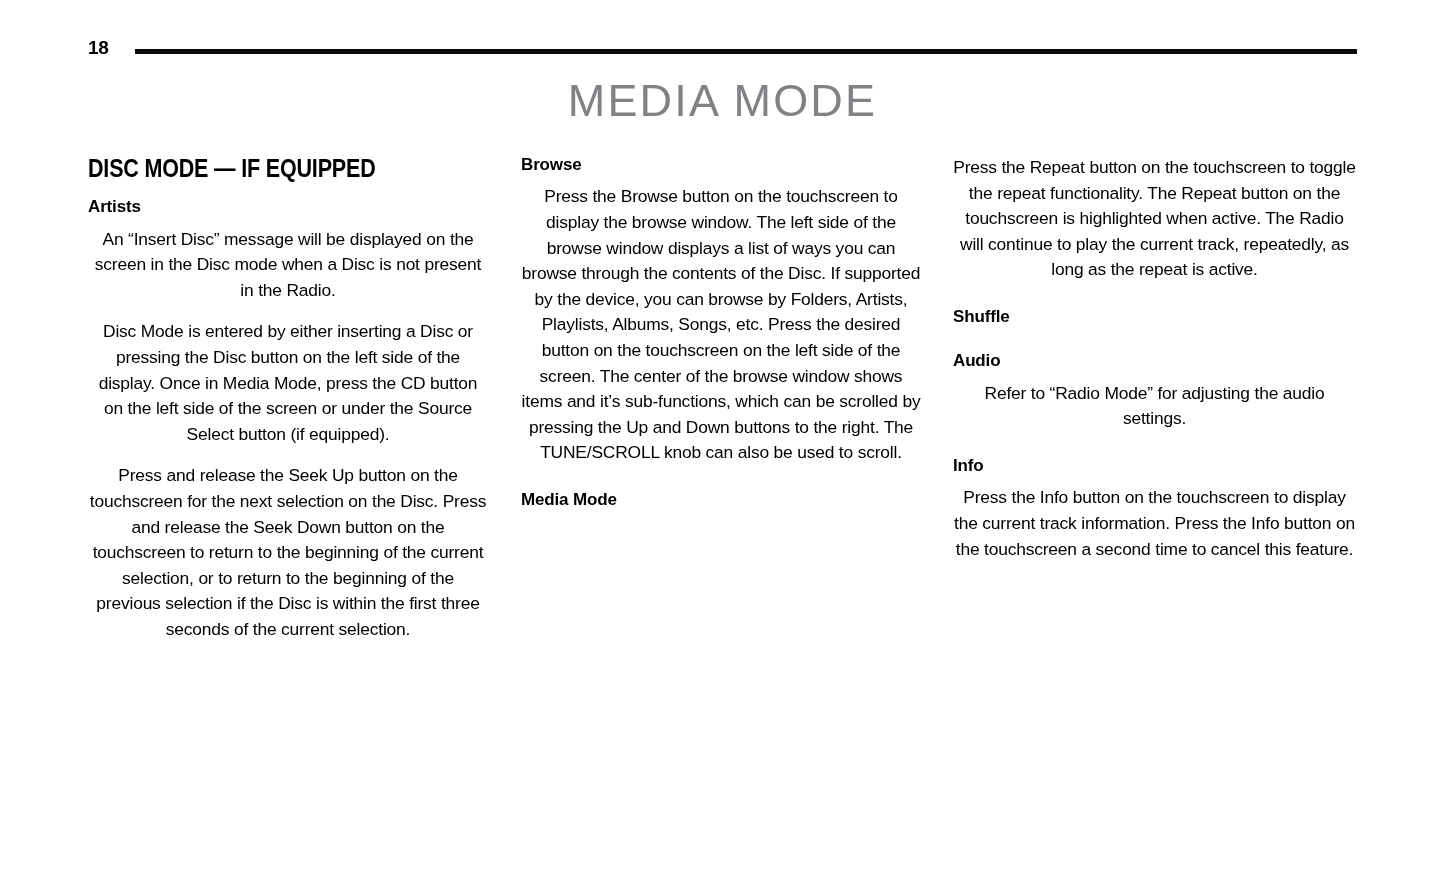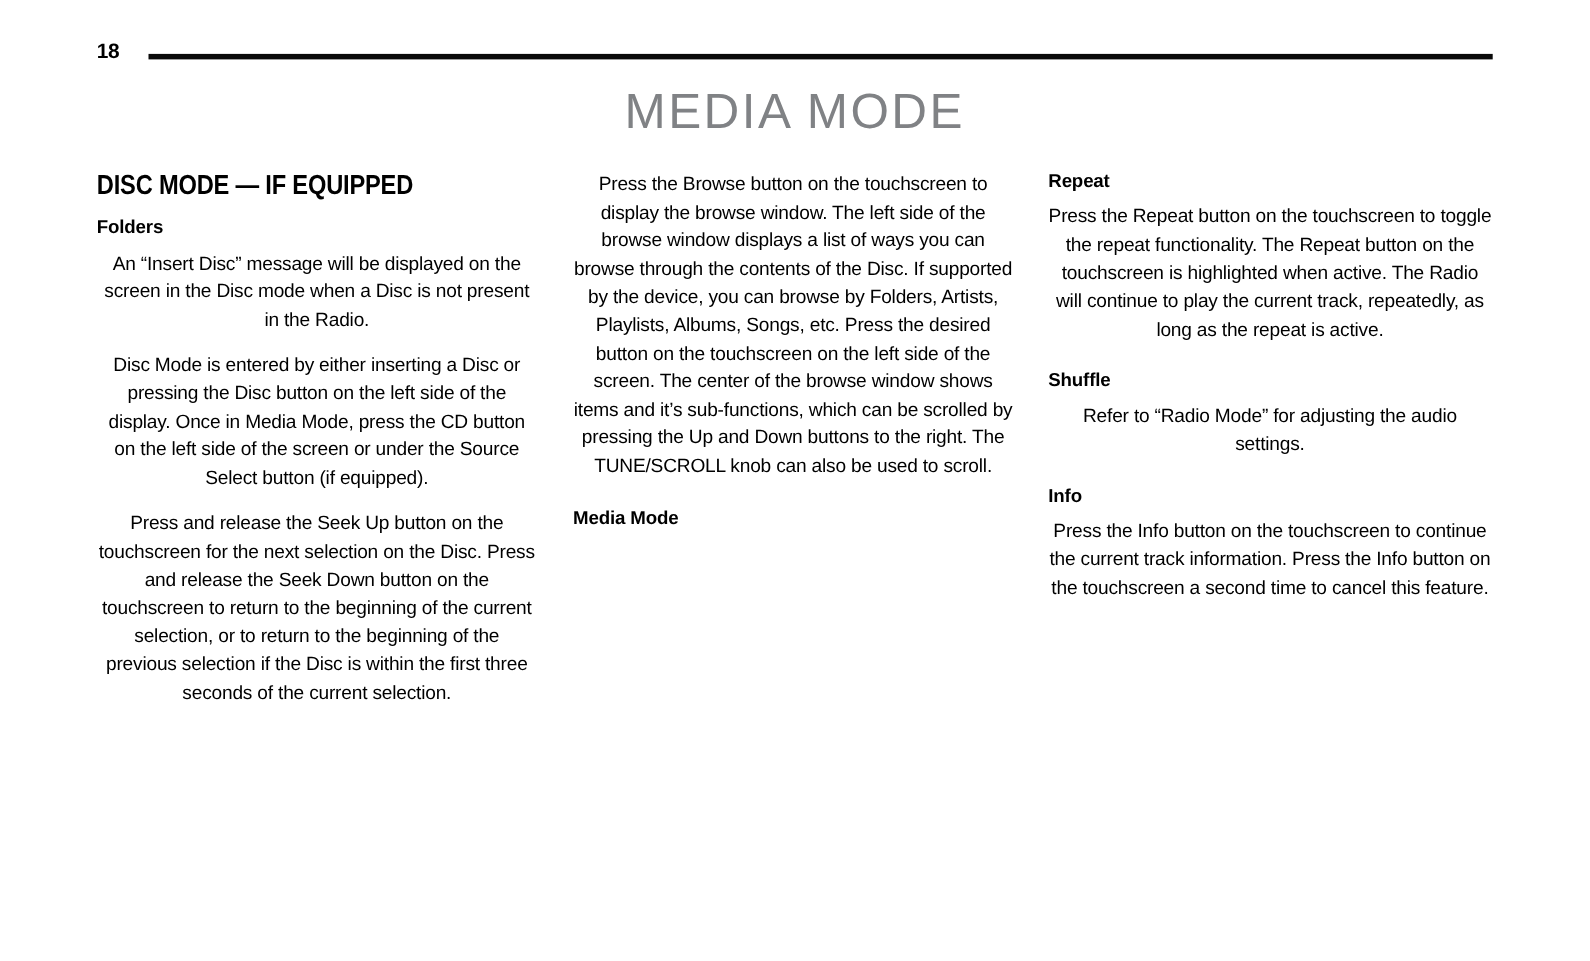--- a/index.html
+++ b/index.html
@@ -123,34 +123,35 @@
     <div class="page-number">18</div>
     <div class="header-rule"></div>
   </div>
 
   <div class="doc-title">MEDIA MODE</div>
 
   <div class="columns">
 
     <div class="column col-1">
       <h1 class="section-title">DISC MODE — IF EQUIPPED</h1>
-      <h2 class="subhead">Folders</h2>
+      <h2 class="subhead">Artists</h2>
       <p class="body">An “Insert Disc” message will be displayed on the screen in the Disc mode when a Disc is not present in the Radio.</p>
       <p class="body">Disc Mode is entered by either inserting a Disc or pressing the Disc button on the left side of the display. Once in Media Mode, press the CD button on the left side of the screen or under the Source Select button (if equipped).</p>
       <p class="body last">Press and release the Seek Up button on the touchscreen for the next selection on the Disc. Press and release the Seek Down button on the touchscreen to return to the beginning of the current selection, or to return to the beginning of the previous selection if the Disc is within the first three seconds of the current selection.</p>
     </div>
 
     <div class="column col-2">
+      <h2 class="subhead">Browse</h2>
       <p class="body">Press the Browse button on the touchscreen to display the browse window. The left side of the browse window displays a list of ways you can browse through the contents of the Disc. If supported by the device, you can browse by Folders, Artists, Playlists, Albums, Songs, etc. Press the desired button on the touchscreen on the left side of the screen. The center of the browse window shows items and it’s sub-functions, which can be scrolled by pressing the Up and Down buttons to the right. The TUNE/SCROLL knob can also be used to scroll.</p>
       <h2 class="subhead spaced">Media Mode</h2>
     </div>
 
     <div class="column col-3">
-      <h2 class="subhead">Repeat</h2>
       <p class="body">Press the Repeat button on the touchscreen to toggle the repeat functionality. The Repeat button on the touchscreen is highlighted when active. The Radio will continue to play the current track, repeatedly, as long as the repeat is active.</p>
       <h2 class="subhead spaced">Shuffle</h2>
+      <h2 class="subhead spaced">Audio</h2>
       <p class="body">Refer to “Radio Mode” for adjusting the audio settings.</p>
       <h2 class="subhead spaced">Info</h2>
-      <p class="body last">Press the Info button on the touchscreen to continue the current track information. Press the Info button on the touchscreen a second time to cancel this feature.</p>
+      <p class="body last">Press the Info button on the touchscreen to display the current track information. Press the Info button on the touchscreen a second time to cancel this feature.</p>
     </div>
 
   </div>
 </div>
 
 </body></html>

